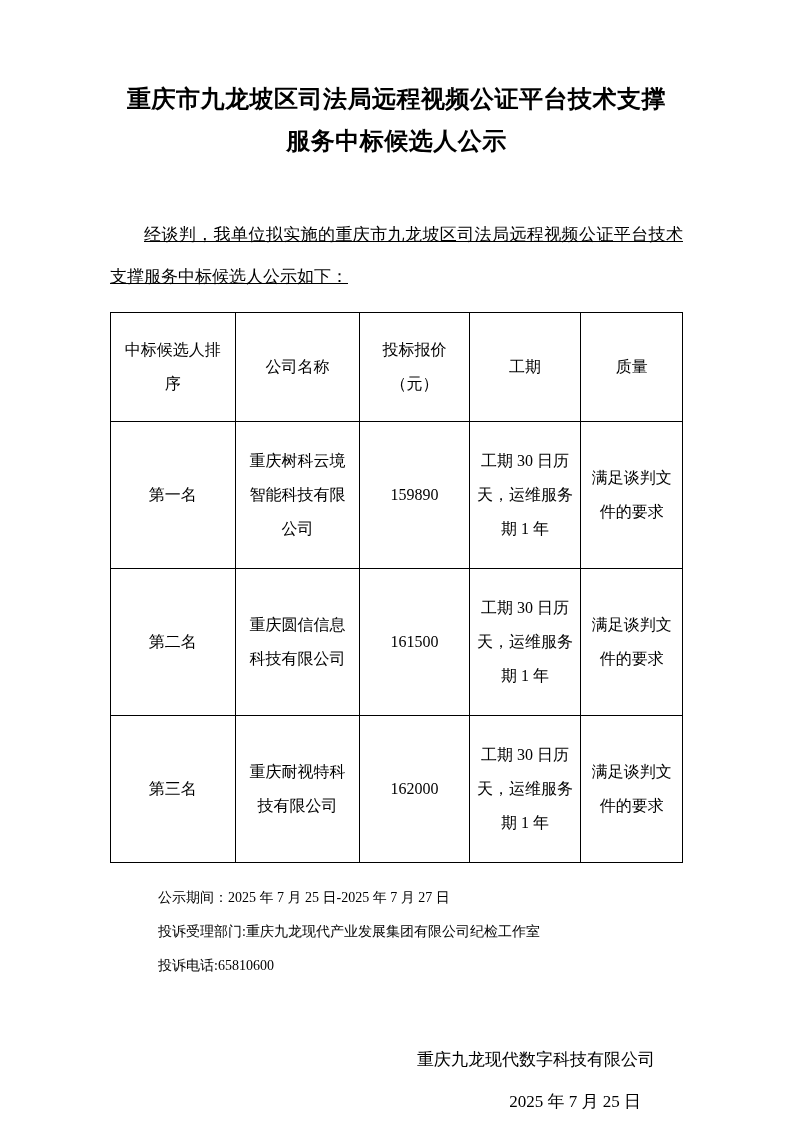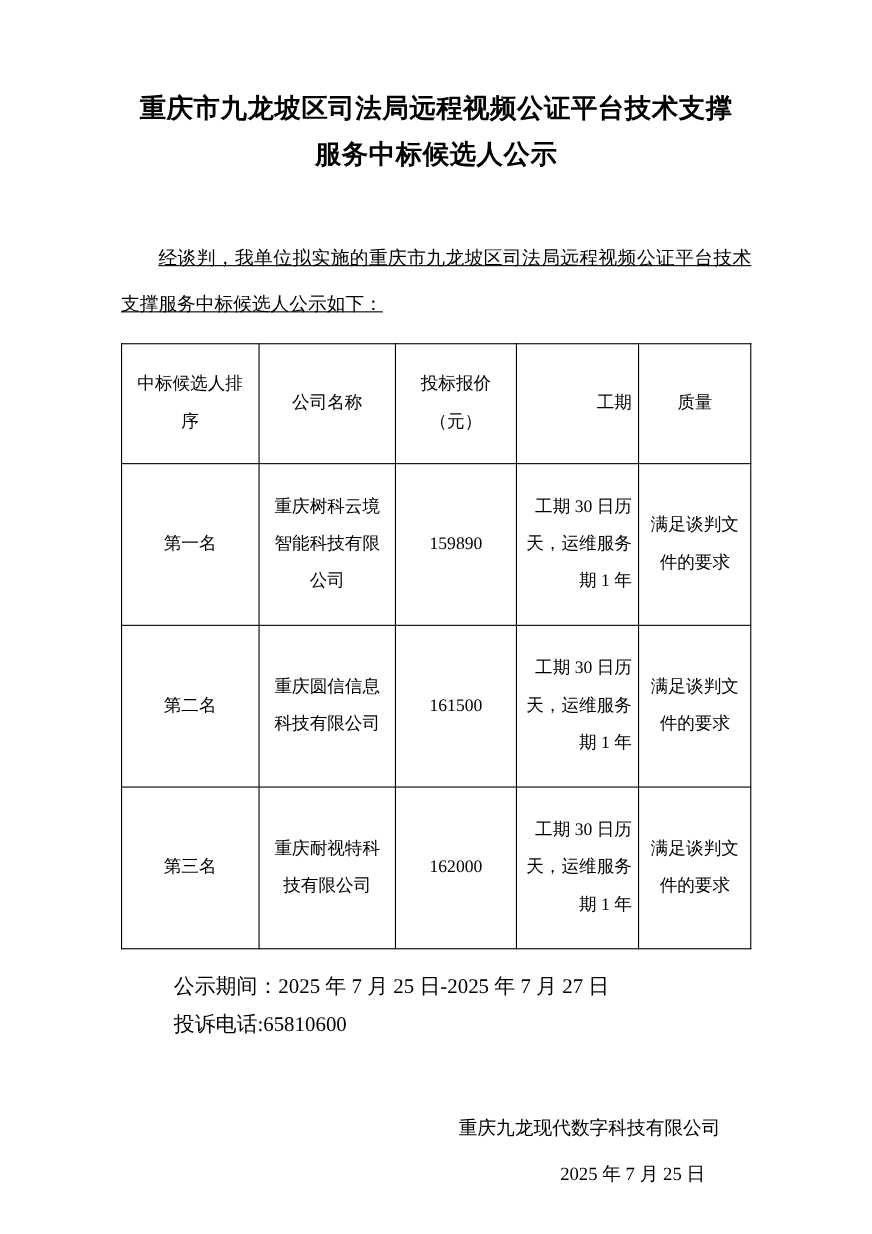--- a/index.html
+++ b/index.html
@@ -52,29 +52,29 @@
     border: 1px solid #000000;
     text-align: center;
     vertical-align: middle;
     font-size: 16px;
     line-height: 34px;
     padding: 12px 6px;
   }
   table.bid-table td.col-rank  { width: 22%; }
   table.bid-table td.col-name  { width: 22%; }
   table.bid-table td.col-price { width: 19%; }
-  table.bid-table td.col-term  { width: 19.5%; text-align: right; }
+  table.bid-table td.col-term  { width: 19.5%; }
   table.bid-table td.col-qual  { width: 17.5%; }
   tr.head-row td { height: 84px; }
   tr.data-row td { height: 122px; }
   .notes {
     margin-top: 18px;
   }
   .note-line {
-    font-size: 19px;
+    font-size: 14px;
     line-height: 34px;
     padding-left: 48px;
     font-family: Liberation Serif, serif;
   }
   .sign-block {
     margin-top: 56px;
     text-align: right;
     padding-right: 28px;
   }
   .sign-line {
@@ -129,20 +129,21 @@
           <td class="col-price">162000</td>
           <td class="col-term">工期 30 日历天，运维服务期 1 年</td>
           <td class="col-qual">满足谈判文件的要求</td>
         </tr>
       </tbody>
     </table>
   </div>
 
   <div class="notes">
     <div class="note-line">公示期间：2025 年 7 月 25 日-2025 年 7 月 27 日</div>
+    <div class="note-line">投诉受理部门:重庆九龙现代产业发展集团有限公司纪检工作室</div>
     <div class="note-line">投诉电话:65810600</div>
   </div>
 
   <div class="sign-block">
     <div class="sign-line">重庆九龙现代数字科技有限公司</div>
     <div class="sign-line sign-date">2025 年 7 月 25 日</div>
   </div>
 
 </div>
 

